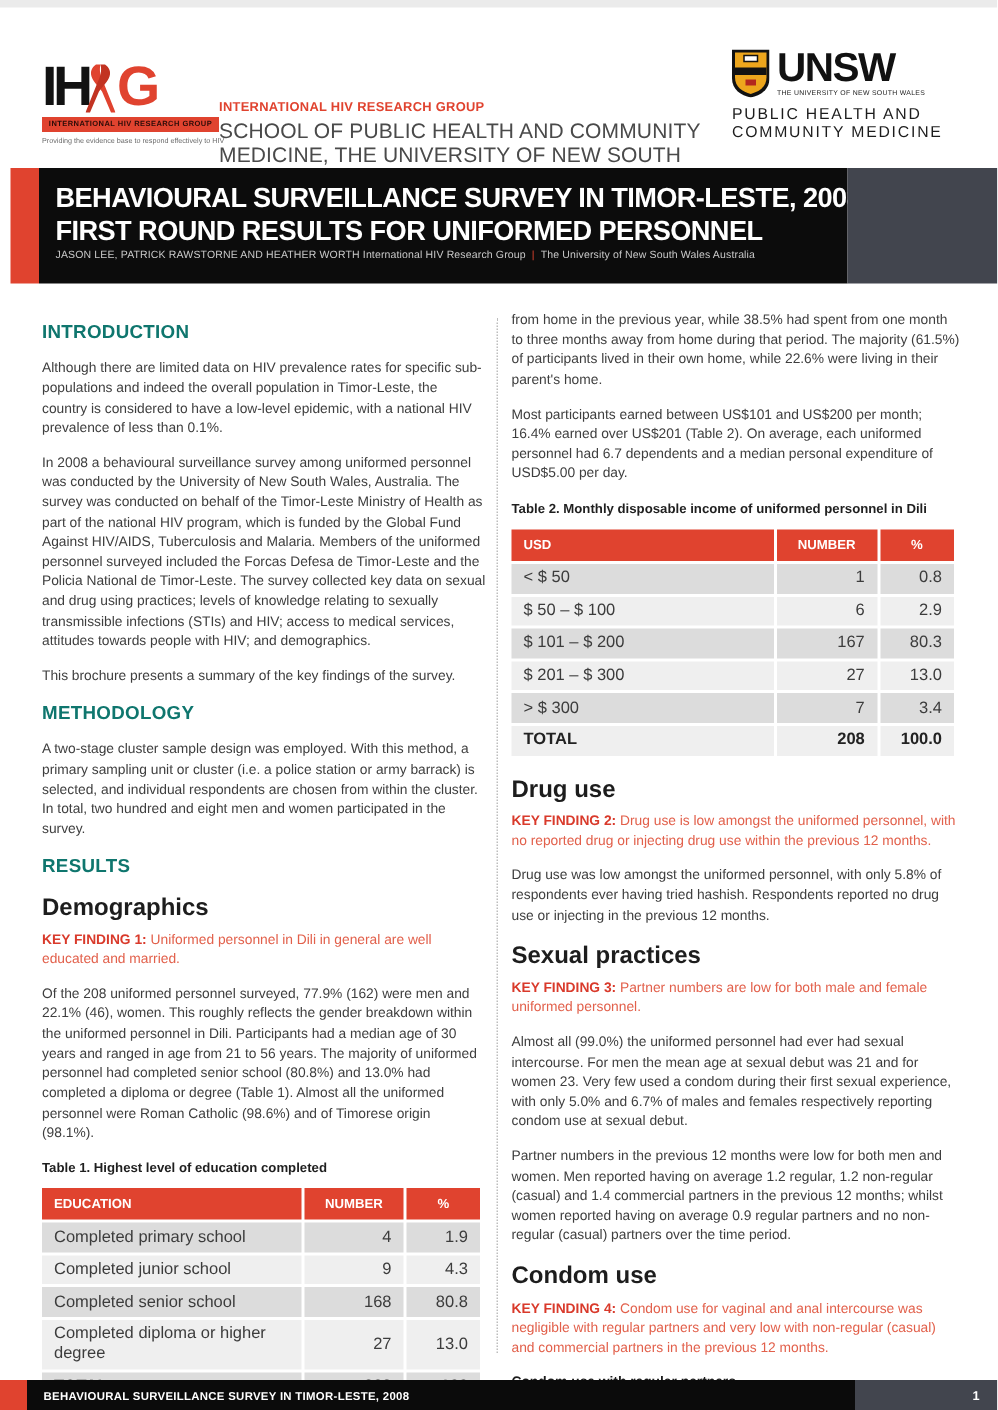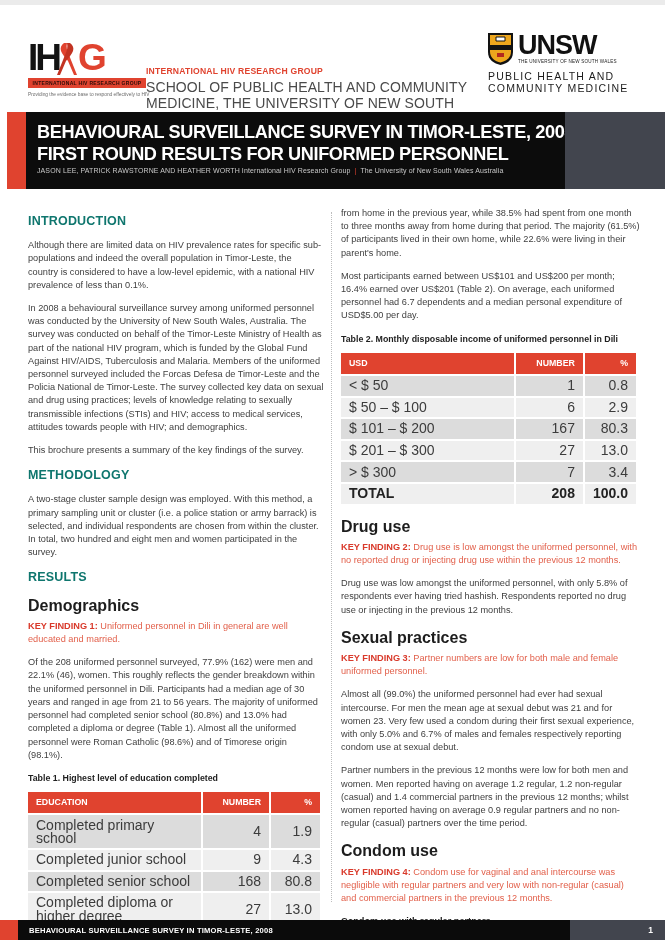--- a/index.html
+++ b/index.html
@@ -50,23 +50,23 @@
   h2.sect { color:#0f766e; font-size:12.5px; letter-spacing:0.2px; margin:12px 0 11px; }
   h2.sect.first { margin-top:8px; }
   h3.subsect { color:#1d1d1d; font-size:16px; margin:14px 0 8px; }
   .kf { margin:0 0 10px; color:#e2604b; }
   .kf b { color:#d93a2b; }
   .bold-sub { font-weight:bold; color:#1d1d1d; margin:2px 0 8px; }
 
   
   .tbl-caption { font-weight:bold; font-size:8.8px; color:#1f1f1f; margin:4px 0 5px; }
   table.data { width:100%; border-collapse:separate; border-spacing:2px 2px; margin:0 0 8px; margin-left:-2px; }
-  table.data th { background:#e0432f; color:#fff; font-weight:bold; font-size:8.8px; padding:4px 8px; text-align:right; }
+  table.data th { background:#e0432f; color:#fff; font-weight:bold; font-size:8.8px; padding:4px 8px; }
   table.data th.c1 { text-align:left; }
-  table.data td { font-size:14px; color:#3c3c3c; padding:3.2px 8px; text-align:right; }
+  table.data td { font-size:11px; color:#3c3c3c; padding:3.2px 8px; text-align:right; }
   table.data td.c1 { text-align:left; }
   table.data col.w1 { width:60%; } table.data col.w2 { width:23%; } table.data col.w3 { width:17%; }
   table.data tbody tr:nth-child(odd) td  { background:#dcdcdc; }
   table.data tbody tr:nth-child(even) td { background:#efefef; }
   table.data tr.total td { font-weight:bold; color:#222; }
 
   
   .footer { position:absolute; left:0; top:920px; width:665px; height:20px; }
   .footer-red   { position:absolute; left:0; top:0; width:18px; height:20px; background:#e0432f; }
   .footer-black { position:absolute; left:18px; top:0; width:552px; height:20px; background:#0b0b0b; display:flex; align-items:center; padding-left:11px; }

